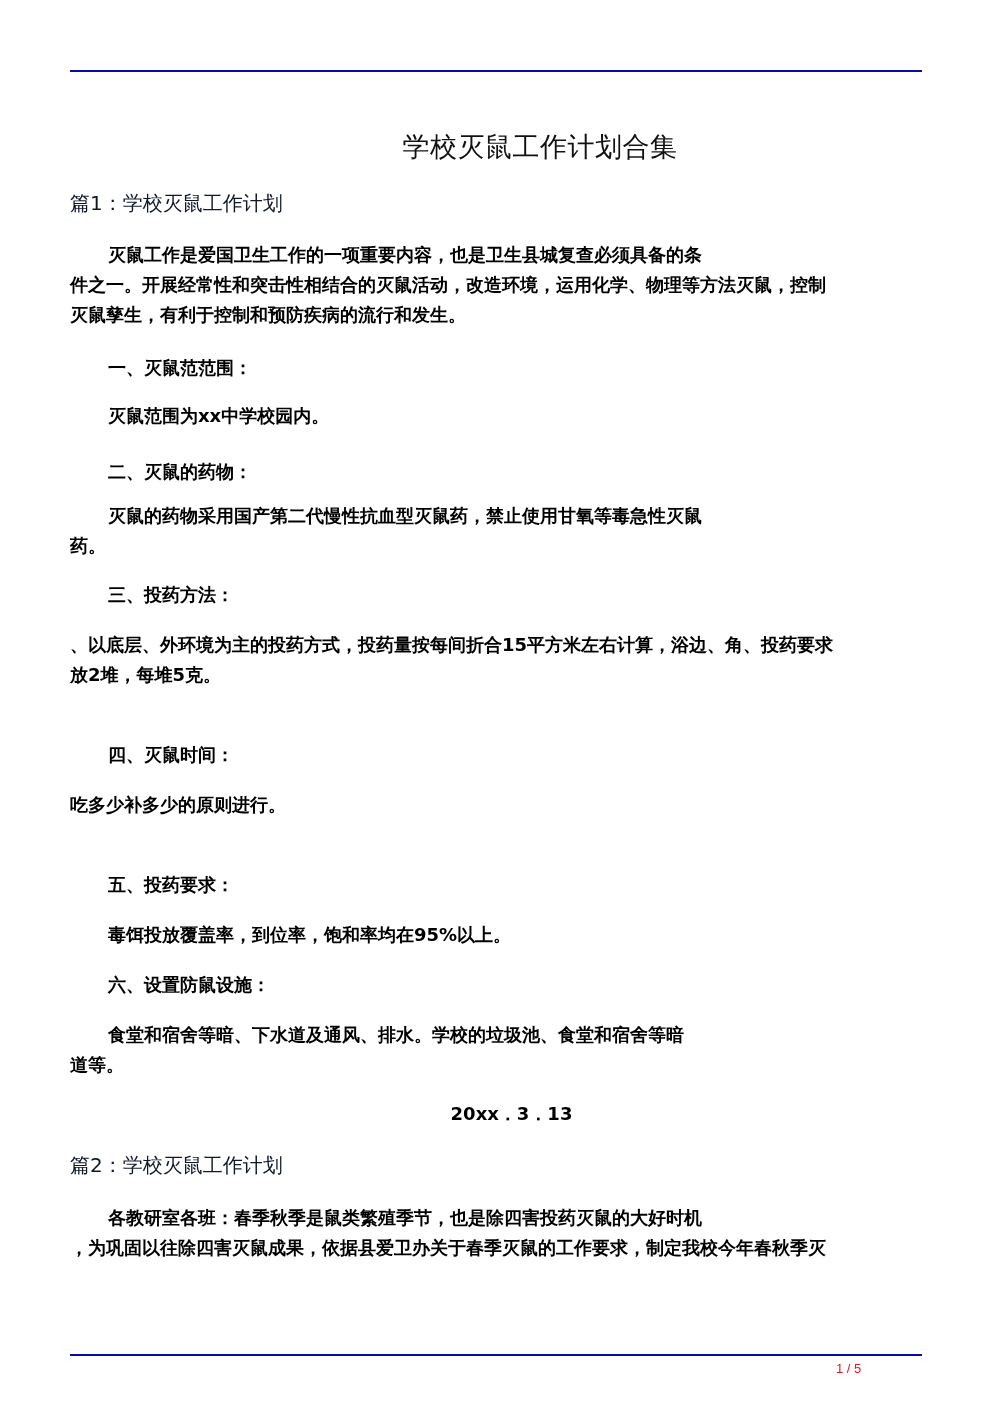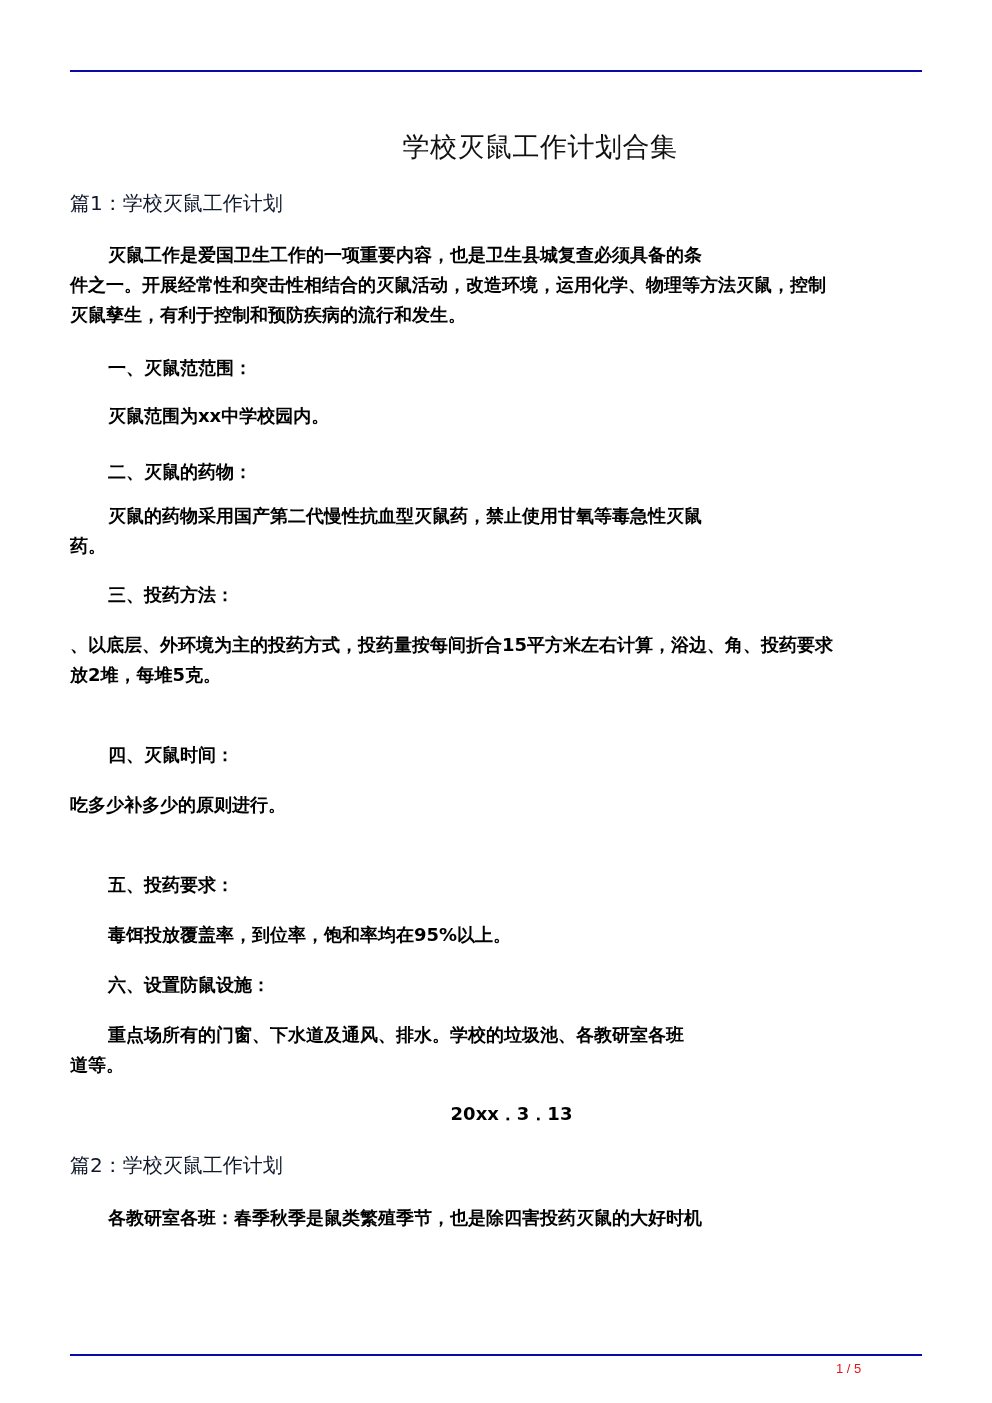--- a/index.html
+++ b/index.html
@@ -72,29 +72,30 @@
 
 <div class="para" style="top:920px;">
   <span class="line indent">毒饵投放覆盖率，到位率，饱和率均在95%以上。</span>
 </div>
 
 <div class="para" style="top:970px;">
   <span class="line indent">六、设置防鼠设施：</span>
 </div>
 
 <div class="para" style="top:1020px;">
-  <span class="line indent">重点场所有的门窗、下水道及通风、排水。学校的垃圾池、各教研室各班</span>
+  <span class="line indent">食堂和宿舍等暗、下水道及通风、排水。学校的垃圾池、食堂和宿舍等暗</span>
   <span class="line">道等。</span>
 </div>
 
 <div class="para" style="top:1099px;text-align:center;">
   <span class="line indent">20xx．3．13</span>
 </div>
 
 <div class="section-heading" style="top:1150px;">篇2：学校灭鼠工作计划</div>
 
 <div class="para" style="top:1203px;">
   <span class="line indent">各教研室各班：春季秋季是鼠类繁殖季节，也是除四害投药灭鼠的大好时机</span>
+  <span class="line">，为巩固以往除四害灭鼠成果，依据县爱卫办关于春季灭鼠的工作要求，制定我校今年春秋季灭</span>
 </div>
 
 <div class="rule bottom"></div>
 
 <div class="page-num">1 / 5</div>
 
 </body></html>

